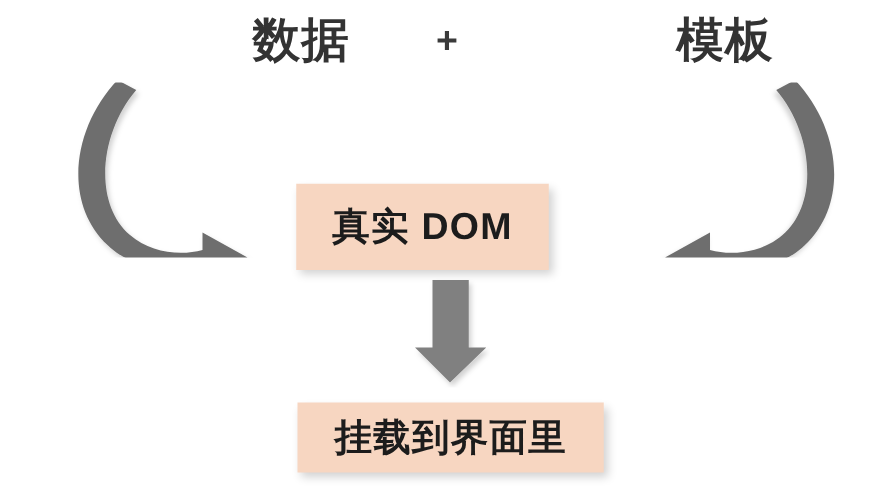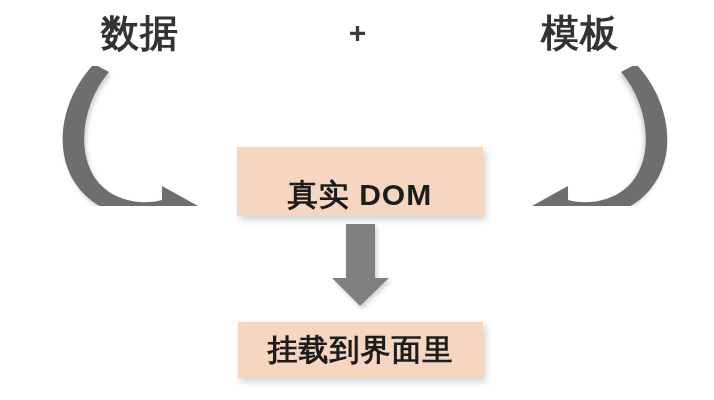--- a/index.html
+++ b/index.html
@@ -24,21 +24,21 @@
     font-weight: bold;
     color: #333333;
     letter-spacing: 1px;
     white-space: nowrap;
     line-height: 1;
   }
   #heading-data {
     left: 0;
     top: 14px;
     width: 280px;
-    text-align: center;
+    text-align: right;
     font-size: 38px;
   }
   #heading-plus {
     left: 288px;
     top: 18px;
     width: 140px;
     text-align: center;
     font-size: 30px;
     color: #3a3a3a;
   }
@@ -71,23 +71,22 @@
   .box-label {
     font-size: 30px;
     font-weight: bold;
     color: #1c1c1c;
     letter-spacing: 1px;
     white-space: nowrap;
   }
   #box-real-dom {
     left: 237px;
     top: 147px;
-    width: 246px;
+    width: 202px;
     height: 69px;
-    align-items: flex-end;
   }
   #box-mount {
     left: 238px;
     top: 322px;
     width: 245px;
     height: 56px;
   }
 
   
   #watermark {

